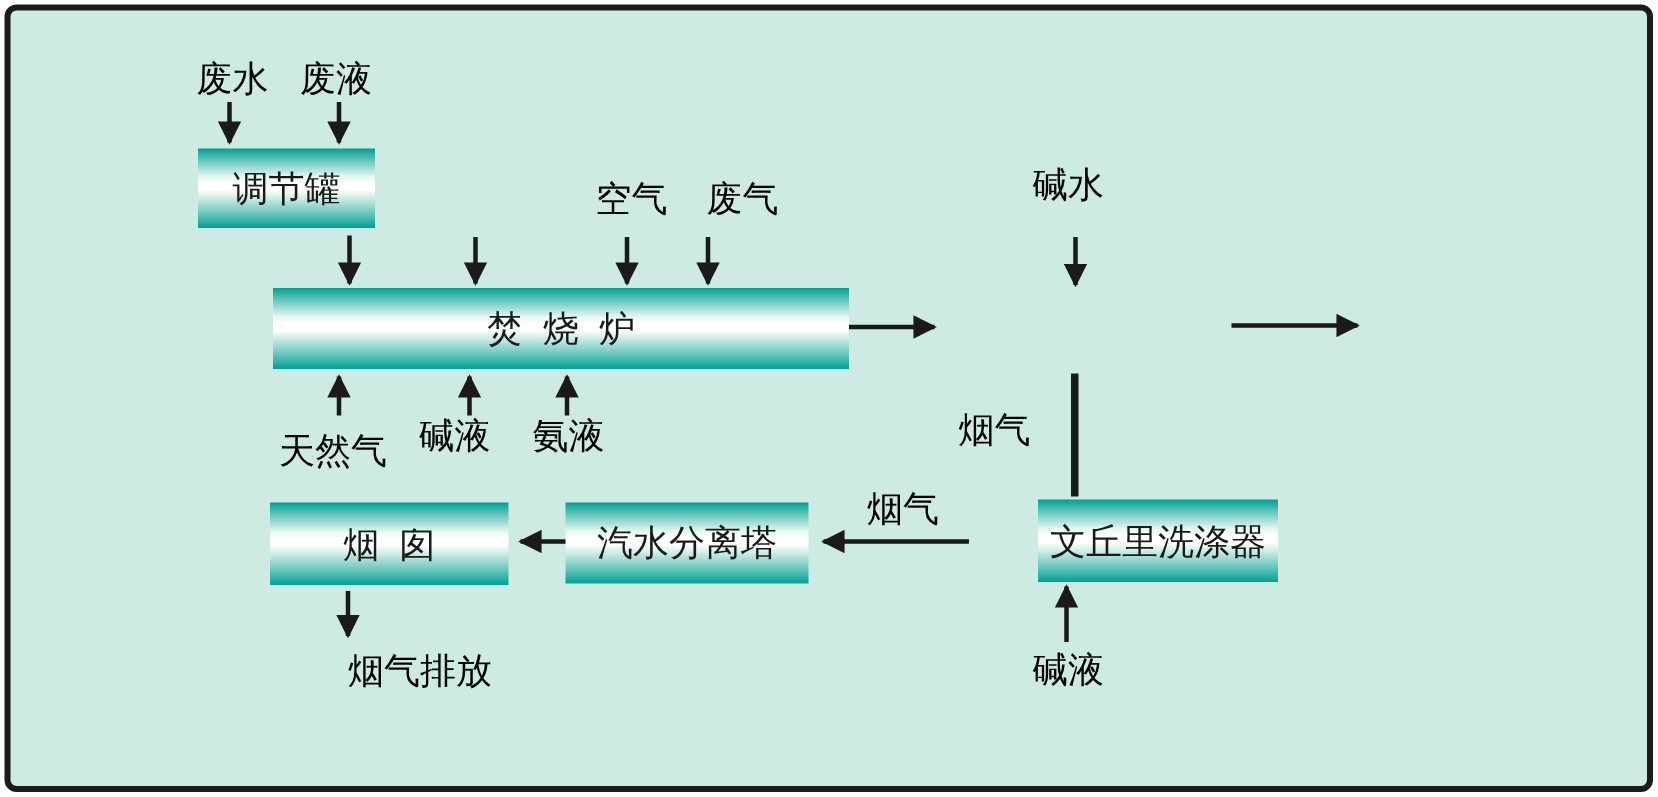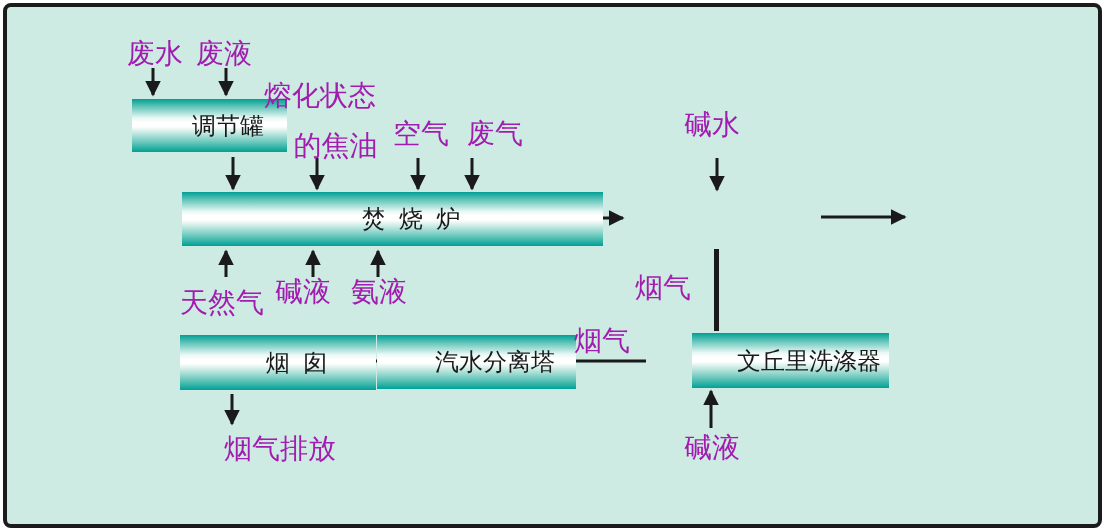--- a/index.html
+++ b/index.html
@@ -21,27 +21,26 @@
     position:absolute;left:0;top:0;
     pointer-events:none;
   }
   .gbox{
     position:absolute;
     display:flex;align-items:center;justify-content:center;
     background:linear-gradient(180deg,#00a095 0%,#6cc8bd 16%,#e9f8f5 36%,#ffffff 44%,#ffffff 52%,#c4e9e2 64%,#66c6ba 82%,#00a095 100%);
     color:#1a1a1a;
     font-size:24px;
     white-space:pre;
-    padding-left:37px;
   }
   .label{
     position:absolute;
     transform:translate(-50%,-50%);
-    color:#a21caf;
-    font-size:28px;
+    color:#000000;
+    font-size:24px;
     white-space:pre;
     text-align:center;
     line-height:25px;
   }
   .label.block{
     transform:none;
     text-align:left;
     line-height:35px;
   }
 </style>
@@ -97,22 +96,20 @@
   </div>
 
   <div class="gbox" style="left:180px;top:335px;width:159px;height:55px;">
     <span>烟  囱</span>
   </div>
 
   <div class="label" style="left:155px;top:53px;">废水</div>
 
   <div class="label" style="left:224px;top:53px;">废液</div>
 
-  <div class="label" style="left:320px;top:120px;"><span>熔化状态</span><br>
-    <span>的焦油</span></div>
 
   <div class="label" style="left:421px;top:133px;">空气</div>
 
   <div class="label" style="left:495px;top:133px;">废气</div>
 
 
   <div class="label" style="left:712px;top:124px;">碱水</div>
 
 
   <div class="label" style="left:222px;top:302px;font-family:Liberation Serif, serif;">天然气</div>

